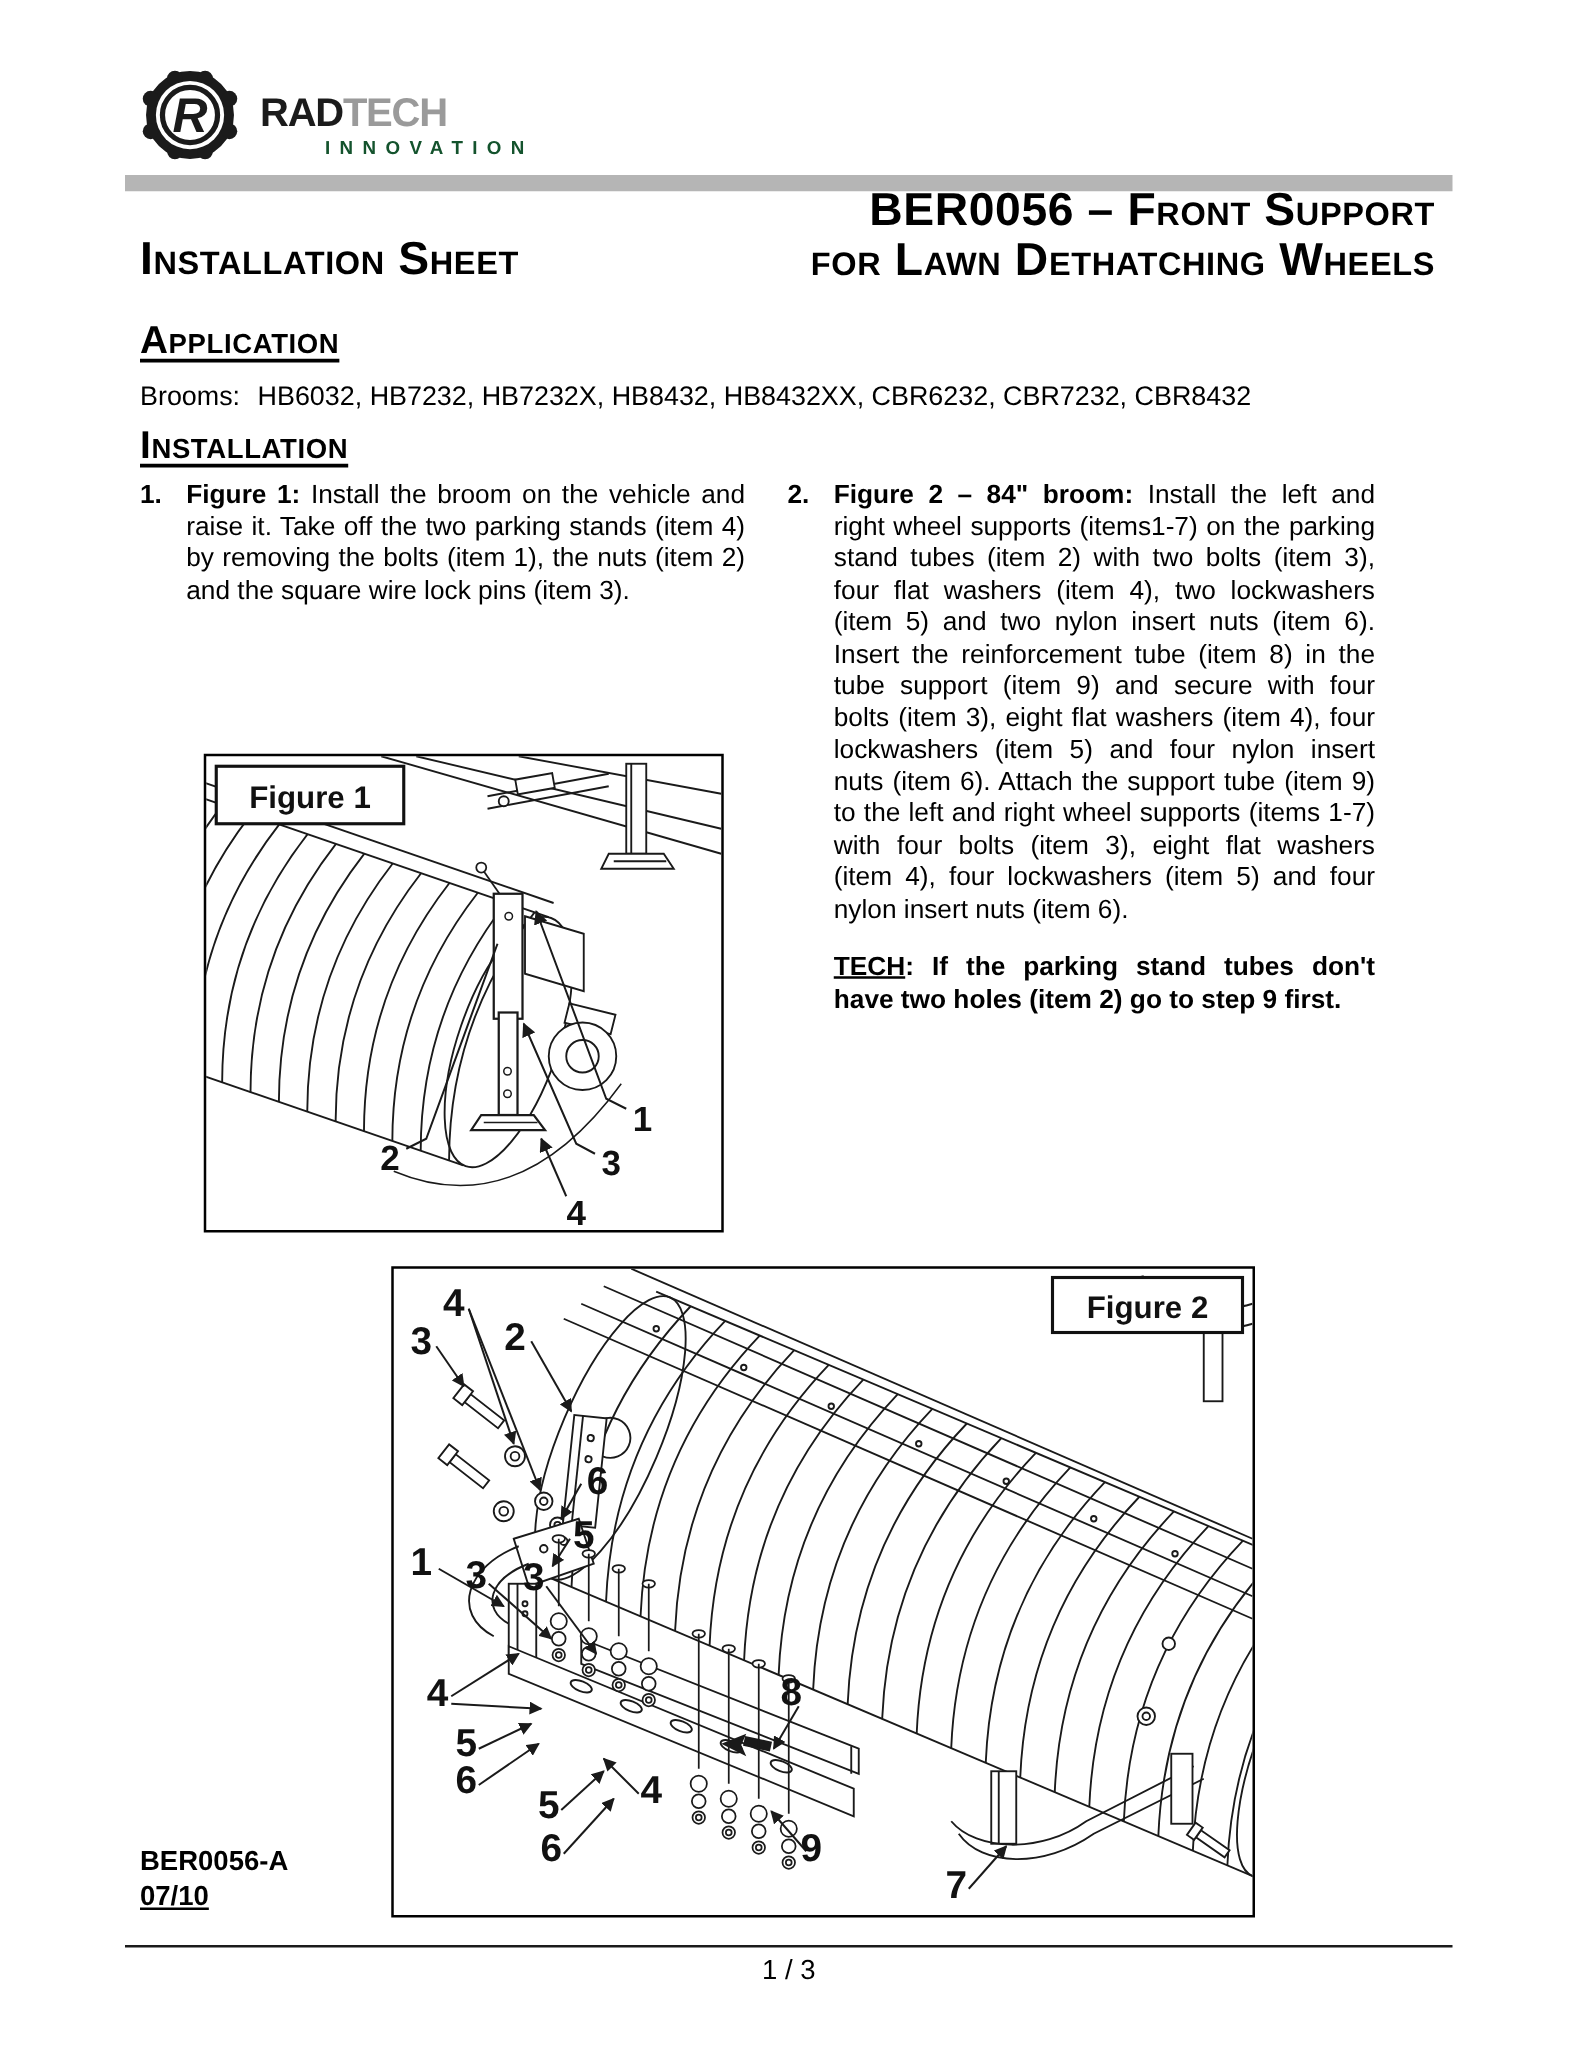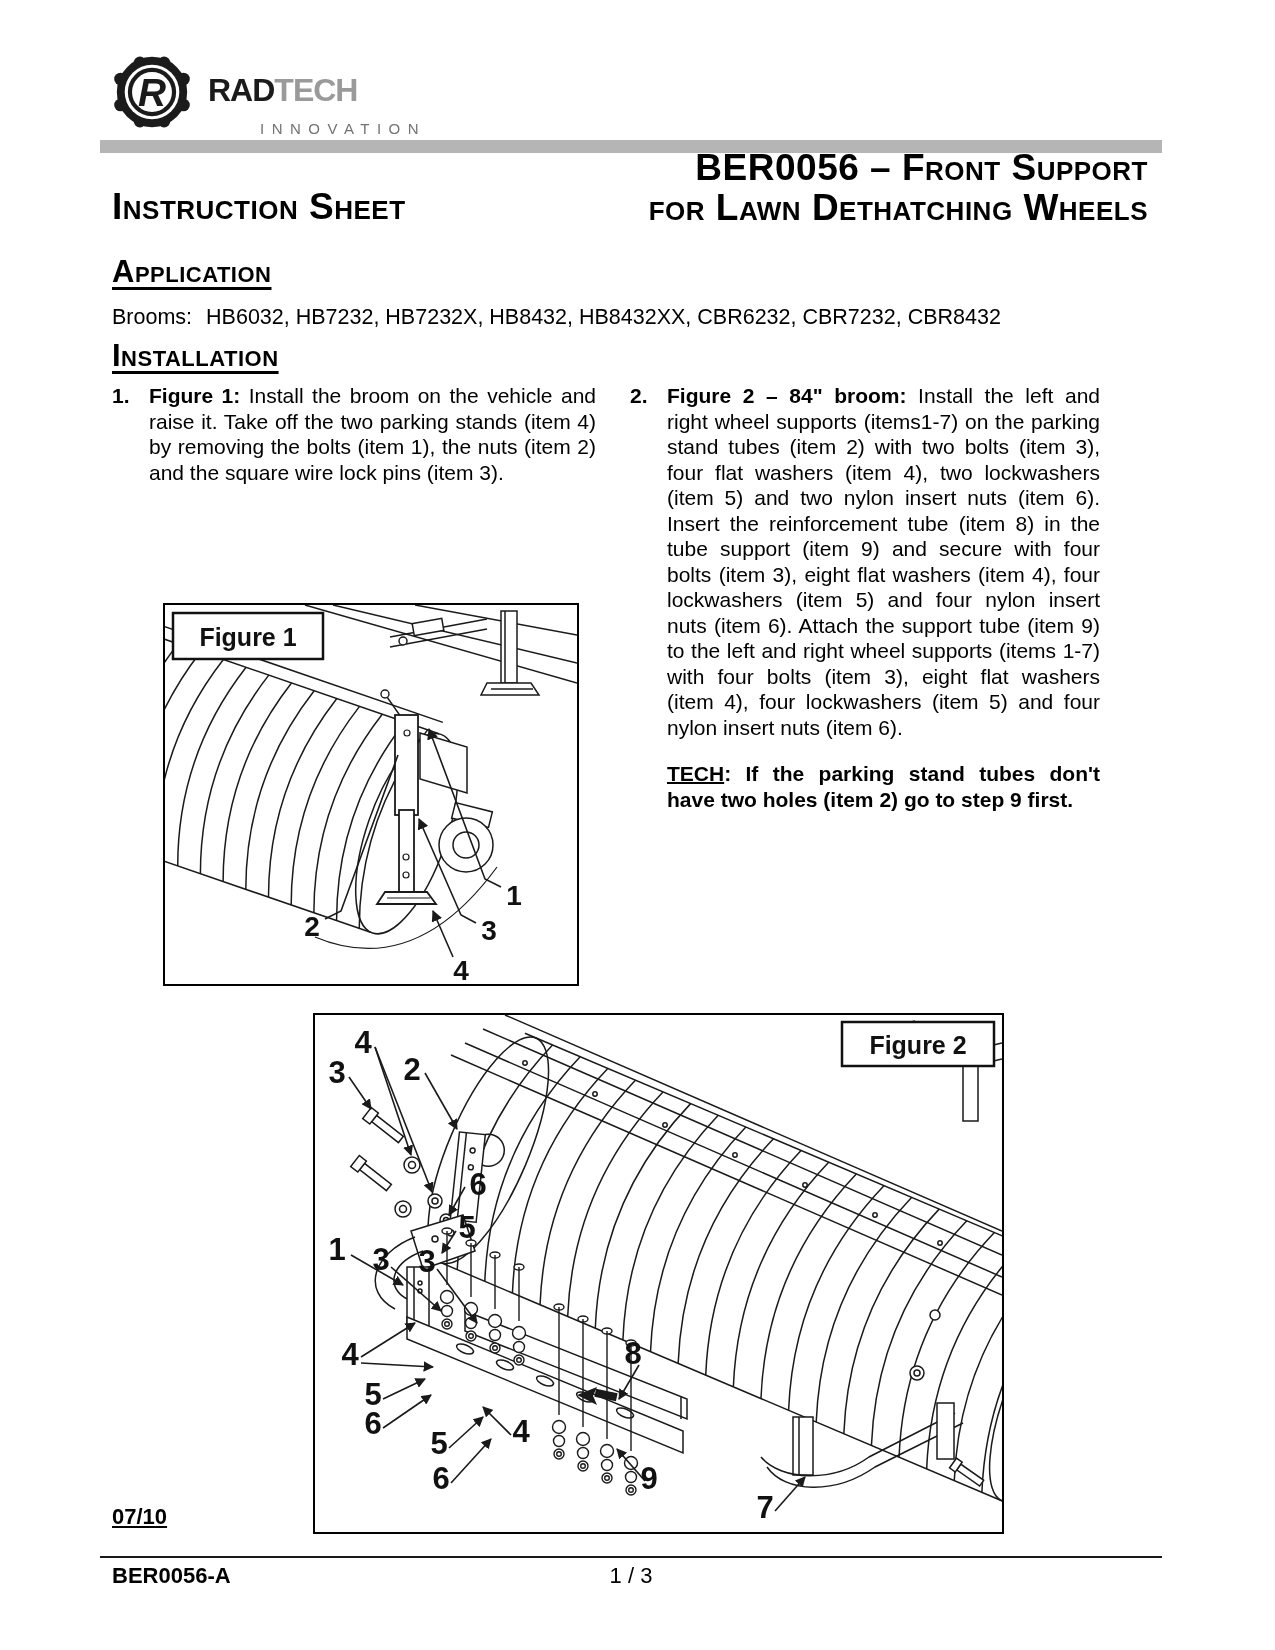--- a/index.html
+++ b/index.html
@@ -6,21 +6,21 @@
   .page { position:relative; width:1275px; height:1650px; background:#fff;
           font-family:"Liberation Sans", sans-serif; color:#000; overflow:hidden; margin:0 auto; }
 
   
   .logo { position:absolute; left:110px; top:50px; display:flex; align-items:flex-start; }
   .logo-icon { width:84px; height:84px; flex:0 0 auto; }
   .brand { margin-left:14px; padding-top:24px; line-height:1; }
   .brand-main { font-size:32px; font-weight:bold; letter-spacing:-1px; }
   .brand-rad { color:#1b1b1b; }
   .brand-tech { color:#9a9a9a; }
-  .brand-tagline { font-size:15px; font-weight:normal; letter-spacing:7.5px; color:#737373; margin-top:15px; margin-left:52px; }
+  .brand-tagline { font-size:15px; font-weight:bold; letter-spacing:7.5px; color:#14532d; margin-top:5px; margin-left:52px; }
 
   .divider { position:absolute; left:100px; top:140px; width:1062px; height:13px; background:#b5b5b5; }
 
   
   .titles-right { position:absolute; top:148px; right:127px; text-align:right; }
   .title-line { font-size:37px; font-weight:bold; font-variant:small-caps; line-height:40px; letter-spacing:0.5px; white-space:nowrap; }
   .doc-title { position:absolute; left:112px; top:186px; font-size:37px; font-weight:bold; font-variant:small-caps; letter-spacing:0.5px; }
 
   .section-heading { position:absolute; left:112px; font-size:31px; font-weight:bold; font-variant:small-caps;
                      letter-spacing:0.5px; text-decoration:underline; text-decoration-thickness:2.5px; text-underline-offset:5px; }
@@ -41,21 +41,21 @@
 
   
   .figure-box { position:absolute; border:2px solid #000; background:#fff; }
   .figure1 { left:163px; top:603px;  width:412px; height:379px; }
   .figure2 { left:313px; top:1013px; width:687px; height:517px; }
   .figure-box svg { display:block; width:100%; height:100%; }
   .callout { font-family:"Liberation Sans", sans-serif; font-weight:bold; fill:#111; }
 
   
   .footer-rule { position:absolute; left:100px; top:1556px; width:1062px; border-top:2.5px solid #1a1a1a; }
-  .footer-code { position:absolute; left:112px; top:1563px; font-size:22px; font-weight:bold; }
+  .footer-code { position:absolute; left:112px; top:1476px; font-size:22px; font-weight:bold; }
   .footer-page { position:absolute; left:100px; top:1563px; width:1062px; text-align:center; font-size:22px; }
   .footer-date { position:absolute; left:112px; top:1504px; font-size:22px; font-weight:bold;text-decoration:underline; }
 </style>
 </head>
 <body>
 
 <div class="page">
 
   <div class="logo">
     <svg class="logo-icon" viewBox="0 0 80 80">
@@ -79,21 +79,21 @@
       <div class="brand-tagline">INNOVATION</div>
     </div>
   </div>
 
   <div class="divider"></div>
 
   <div class="titles-right">
     <div class="title-line">BER0056 – Front Support</div>
     <div class="title-line">for Lawn Dethatching Wheels</div>
   </div>
-  <div class="doc-title">Instruction Sheet</div>
+  <div class="doc-title">Installation Sheet</div>
 
   <div class="section-heading h-application">Application</div>
   <div class="brooms-line">
     <span class="brooms-label">Brooms:</span><span>HB6032, HB7232, HB7232X, HB8432, HB8432XX, CBR6232, CBR7232, CBR8432</span>
   </div>
 
   <div class="section-heading h-installation">Installation</div>
 
   <div class="col col-left">
     <div class="step">

